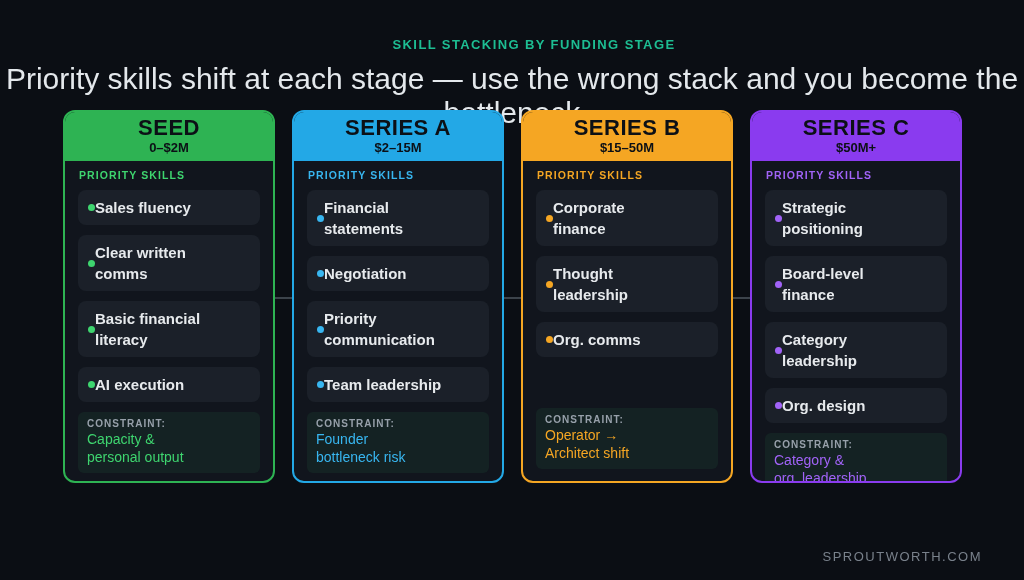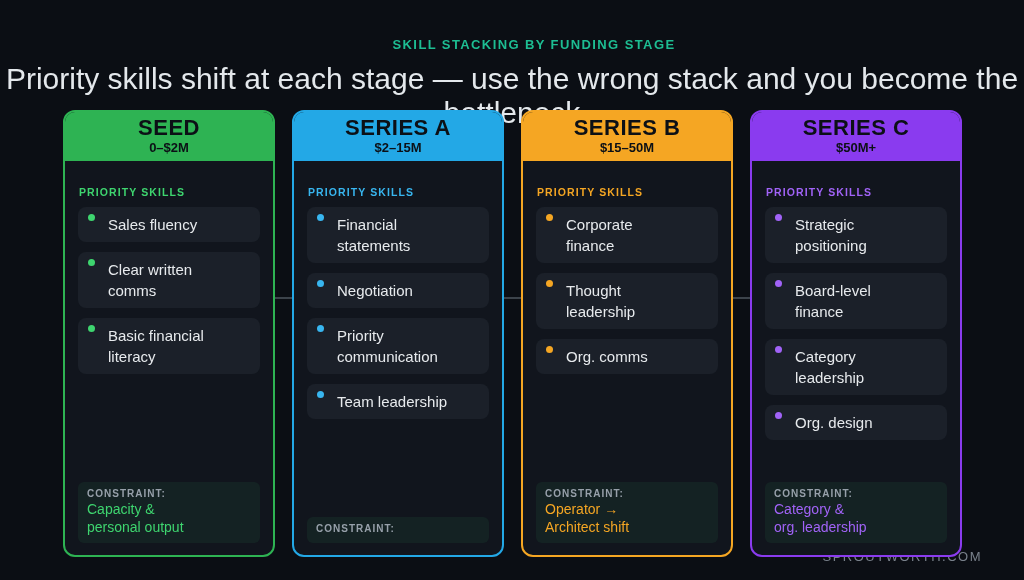--- a/index.html
+++ b/index.html
@@ -37,21 +37,21 @@
   }
   .columns {
     position: absolute;
     left: 63px; top: 110px;
     display: flex;
     gap: 17px;
     z-index: 1;
   }
   .column {
     width: 212px;
-    height: 447px;
+    height: 373px;
     background: #11151d;
     border: 2px solid var(--header);
     border-radius: 12px;
     display: flex;
     flex-direction: column;
     overflow: hidden;
   }
   .col-header {
     background: var(--header);
     height: 49px;
@@ -67,37 +67,39 @@
     line-height: 1.1;
   }
   .stage-range {
     font-size: 13px;
     font-weight: 600;
   }
   .col-body {
     flex: 1;
     display: flex;
     flex-direction: column;
-    padding: 22px 13px 12px 13px;
+    padding: 5px 13px 12px 13px;
   }
   .ps-label {
     font-size: 10.5px;
     font-weight: 700;
     letter-spacing: 1.1px;
     color: var(--accent);
     margin: 3px 0 9px 1px;
   }
   .skill-card {
     background: #1b2029;
     border-radius: 8px;
     padding: 7px 10px;
     margin-bottom: 10px;
     display: flex;
-    gap: 13px;
+    align-items: center;
+    gap: 0;
     min-height: 33px;
+    font-weight: bold;
   }
   .dot {
     width: 7px; height: 7px;
     flex: 0 0 7px;
     border-radius: 50%;
     background: var(--accent);
   }
   .skill-text {
     font-size: 15px;
     color: #e7eaed;
@@ -156,20 +158,24 @@
       <div class="skill-card">
         <span class="dot"></span>
         <span class="skill-text">Clear written
 comms</span>
       </div>
       <div class="skill-card">
         <span class="dot"></span>
         <span class="skill-text">Basic financial
 literacy</span>
       </div>
+      <div class="skill-card">
+        <span class="dot"></span>
+        <span class="skill-text">AI execution</span>
+      </div>
       <div class="constraint">
         <div class="constraint-label">CONSTRAINT:</div>
         <div class="constraint-text">Capacity &amp;
 personal output</div>
       </div>
     </div>
   </div>
 
   <div class="column" style="--header: #23a8e6; --accent: #38b6f0;">
     <div class="col-header">
@@ -191,20 +197,22 @@
         <span class="dot"></span>
         <span class="skill-text">Priority
 communication</span>
       </div>
       <div class="skill-card">
         <span class="dot"></span>
         <span class="skill-text">Team leadership</span>
       </div>
       <div class="constraint">
         <div class="constraint-label">CONSTRAINT:</div>
+        <div class="constraint-text">Founder
+bottleneck risk</div>
       </div>
     </div>
   </div>
 
   <div class="column" style="--header: #f5a623; --accent: #f5a623;">
     <div class="col-header">
       <div class="stage-title">SERIES B</div>
       <div class="stage-range">$15–50M</div>
     </div>
     <div class="col-body">

